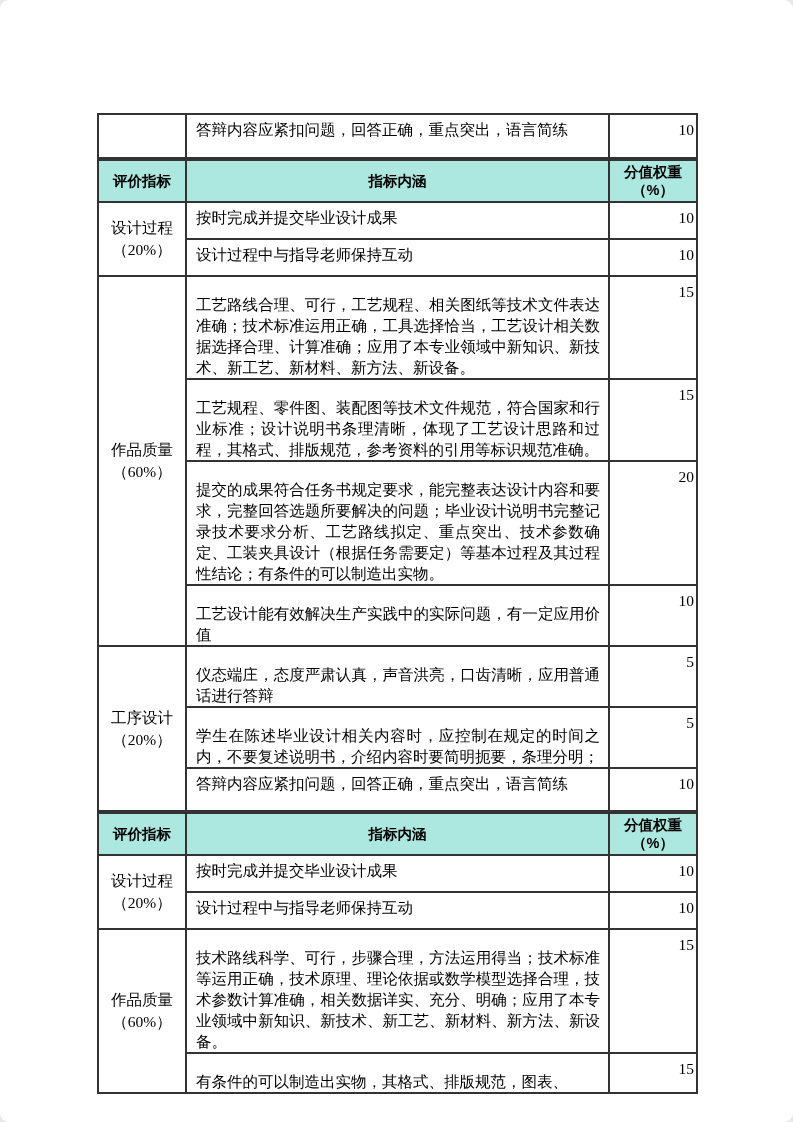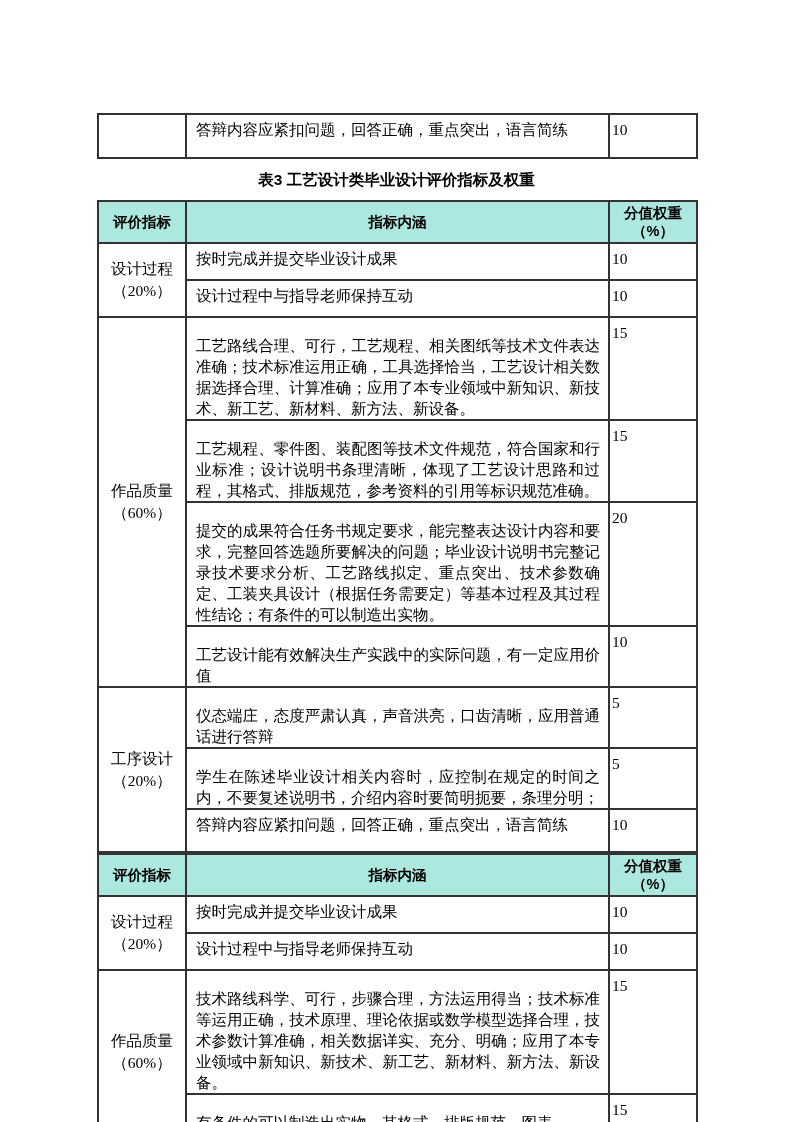--- a/index.html
+++ b/index.html
@@ -1,19 +1,19 @@
 <!DOCTYPE html>
 <html><head>
 <meta charset="utf-8">
 <style>
   html,body{margin:0;padding:0;background:#e8e8e8;}
   .page{
     width:793px;height:1122px;background:#ffffff;margin:0 auto;
     box-sizing:border-box;padding-top:113px;position:relative;
-    font-family:"Liberation Serif","DejaVu Serif",serif;color:#000;
+    font-family:"Liberation Serif","DejaVu Serif",serif;color:#000;border-radius:9px;
   }
   .content{margin-left:97px;width:599px;}
   table.doc-table{
     border-collapse:collapse;table-layout:fixed;width:599px;
     font-size:15.5px;line-height:21px;
   }
   table.doc-table td, table.doc-table th{
     border:2px solid #333;box-sizing:border-box;overflow:hidden;
   }
   col.w1{width:88px;} col.w2{width:423px;} col.w3{width:88px;}
@@ -23,21 +23,21 @@
     line-height:18px;padding:2px;
   }
   td.c-ind{
     text-align:center;vertical-align:middle;padding:14px 2px;line-height:22px;
   }
   td.c-txt{
     text-align:justify;vertical-align:top;padding:4px 8px 0 9px;
   }
   td.c-txt.tight{padding-top:17px;margin-top:28px;}
   td.c-num{
-    text-align:left;vertical-align:top;padding:4px 18px 0 2px;
+    text-align:right;vertical-align:top;padding:4px 2px 0 2px;
   }
   .tbl-title{
     font-family:"Liberation Sans","DejaVu Sans",sans-serif;font-weight:bold;
     font-size:15.5px;line-height:21px;text-align:center;margin:10px 0;
   }
   .tbl-title.t4{margin:11px 0;}
 </style>
 </head>
 <body>
 
@@ -52,21 +52,20 @@
         </colgroup>
       <tbody>
         <tr style="height:44px">
           <td class="c-ind"></td>
           <td class="c-txt">答辩内容应紧扣问题，回答正确，重点突出，语言简练</td>
           <td class="c-num">10</td>
         </tr>
       </tbody>
     </table>
 
-    <div class="tbl-title">表3 工艺设计类毕业设计评价指标及权重</div>
     <table class="doc-table">
       <colgroup>
           <col class="w1">
           <col class="w2">
           <col class="w3">
         </colgroup>
       <tbody>
         <tr style="height:40px">
           <th class="hdr">评价指标</th>
           <th class="hdr">指标内涵</th>

